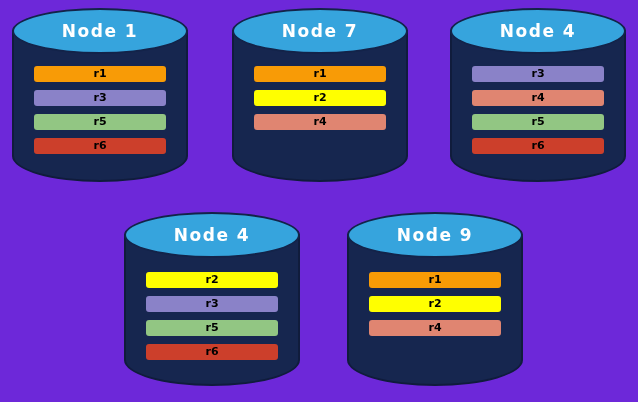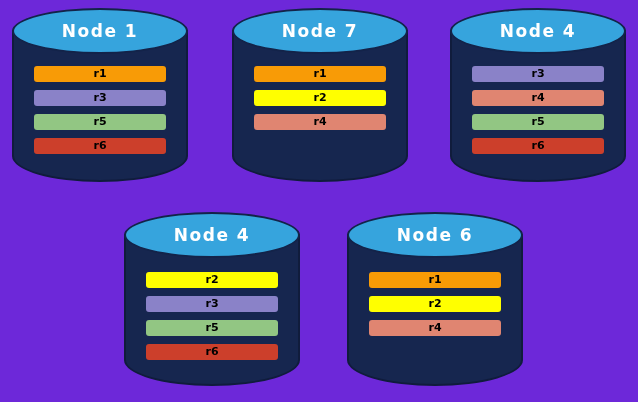--- a/index.html
+++ b/index.html
@@ -129,20 +129,20 @@
       <div class="rows">
         <div class="row-bar" style="background: rgb(255, 255, 0);">r2</div>
         <div class="row-bar" style="background: rgb(138, 130, 200);">r3</div>
         <div class="row-bar" style="background: rgb(146, 198, 131);">r5</div>
         <div class="row-bar" style="background: rgb(204, 63, 43);">r6</div>
       </div>
     </div>
     <div class="node bottom" style="left: 347px; top: 212px;">
       <div class="cyl-body" style="background: rgb(22, 38, 79);"></div>
       <div class="cyl-top" style="background: rgb(54, 164, 221);"></div>
-      <div class="node-label">Node 6</div>
+      <div class="node-label">Node 9</div>
       <div class="rows">
         <div class="row-bar" style="background: rgb(248, 155, 6);">r1</div>
         <div class="row-bar" style="background: rgb(255, 255, 0);">r2</div>
         <div class="row-bar" style="background: rgb(224, 133, 113);">r4</div>
       </div>
     </div>
   </div>
 
 </body></html>

